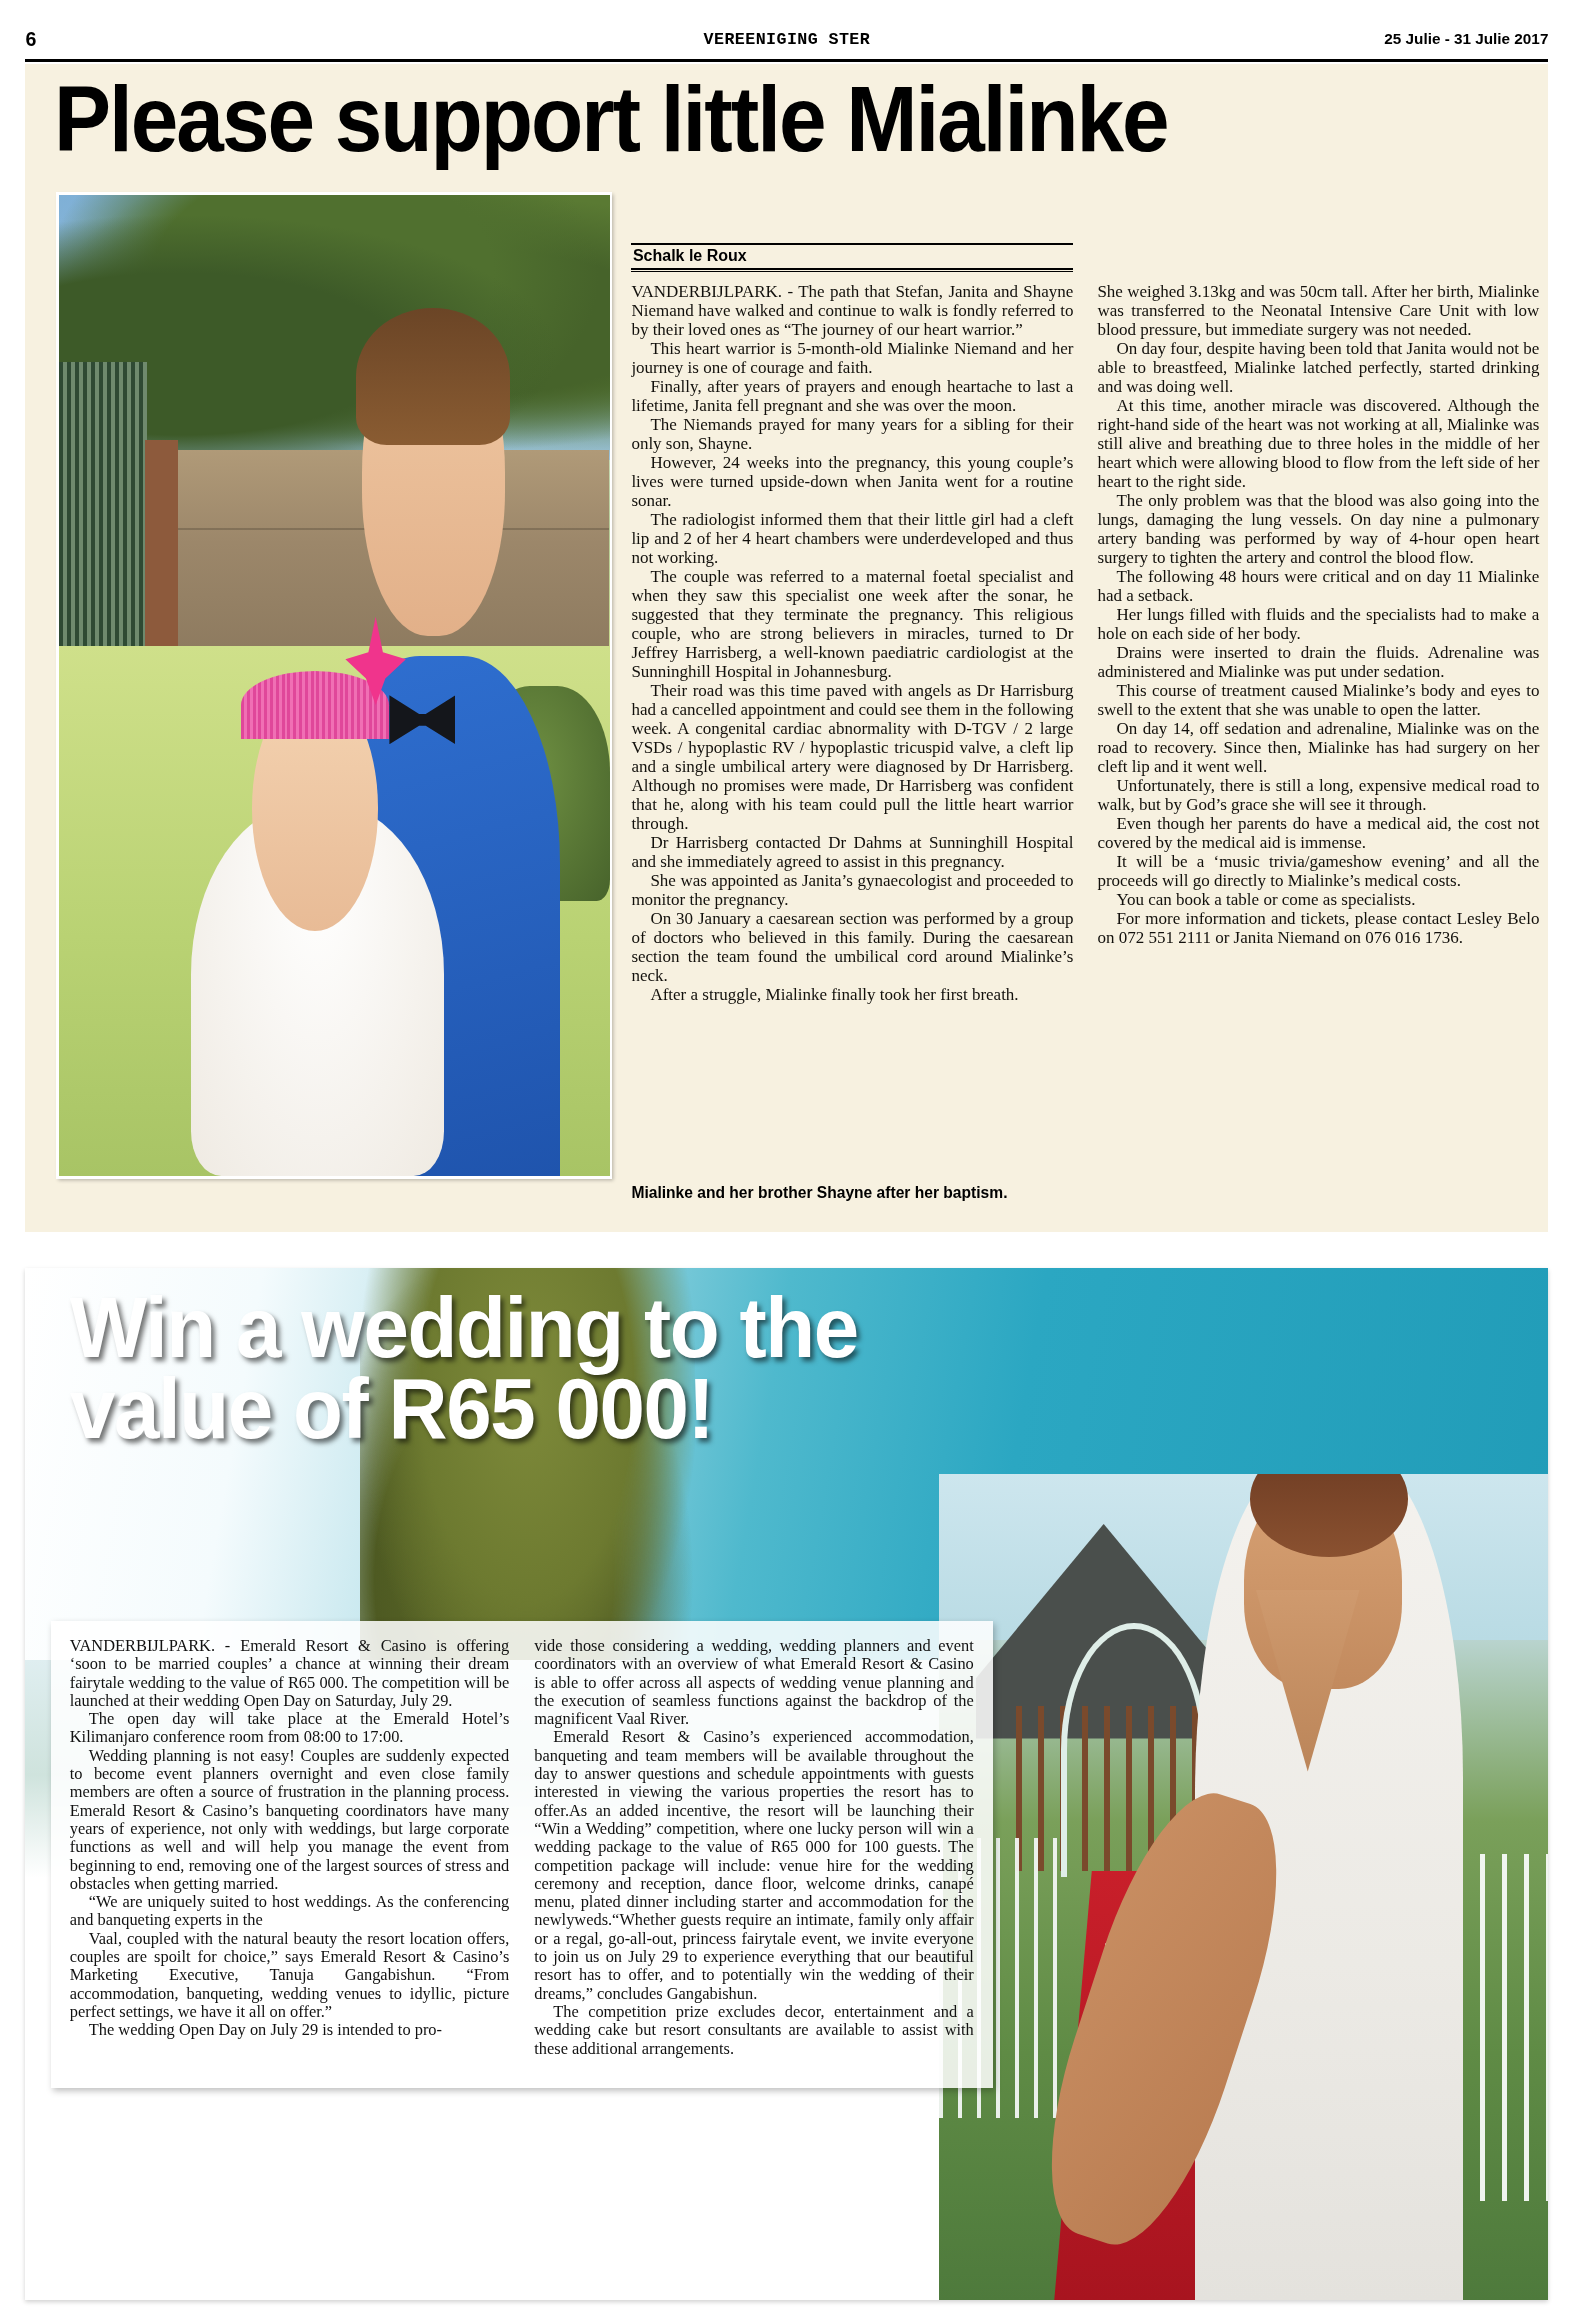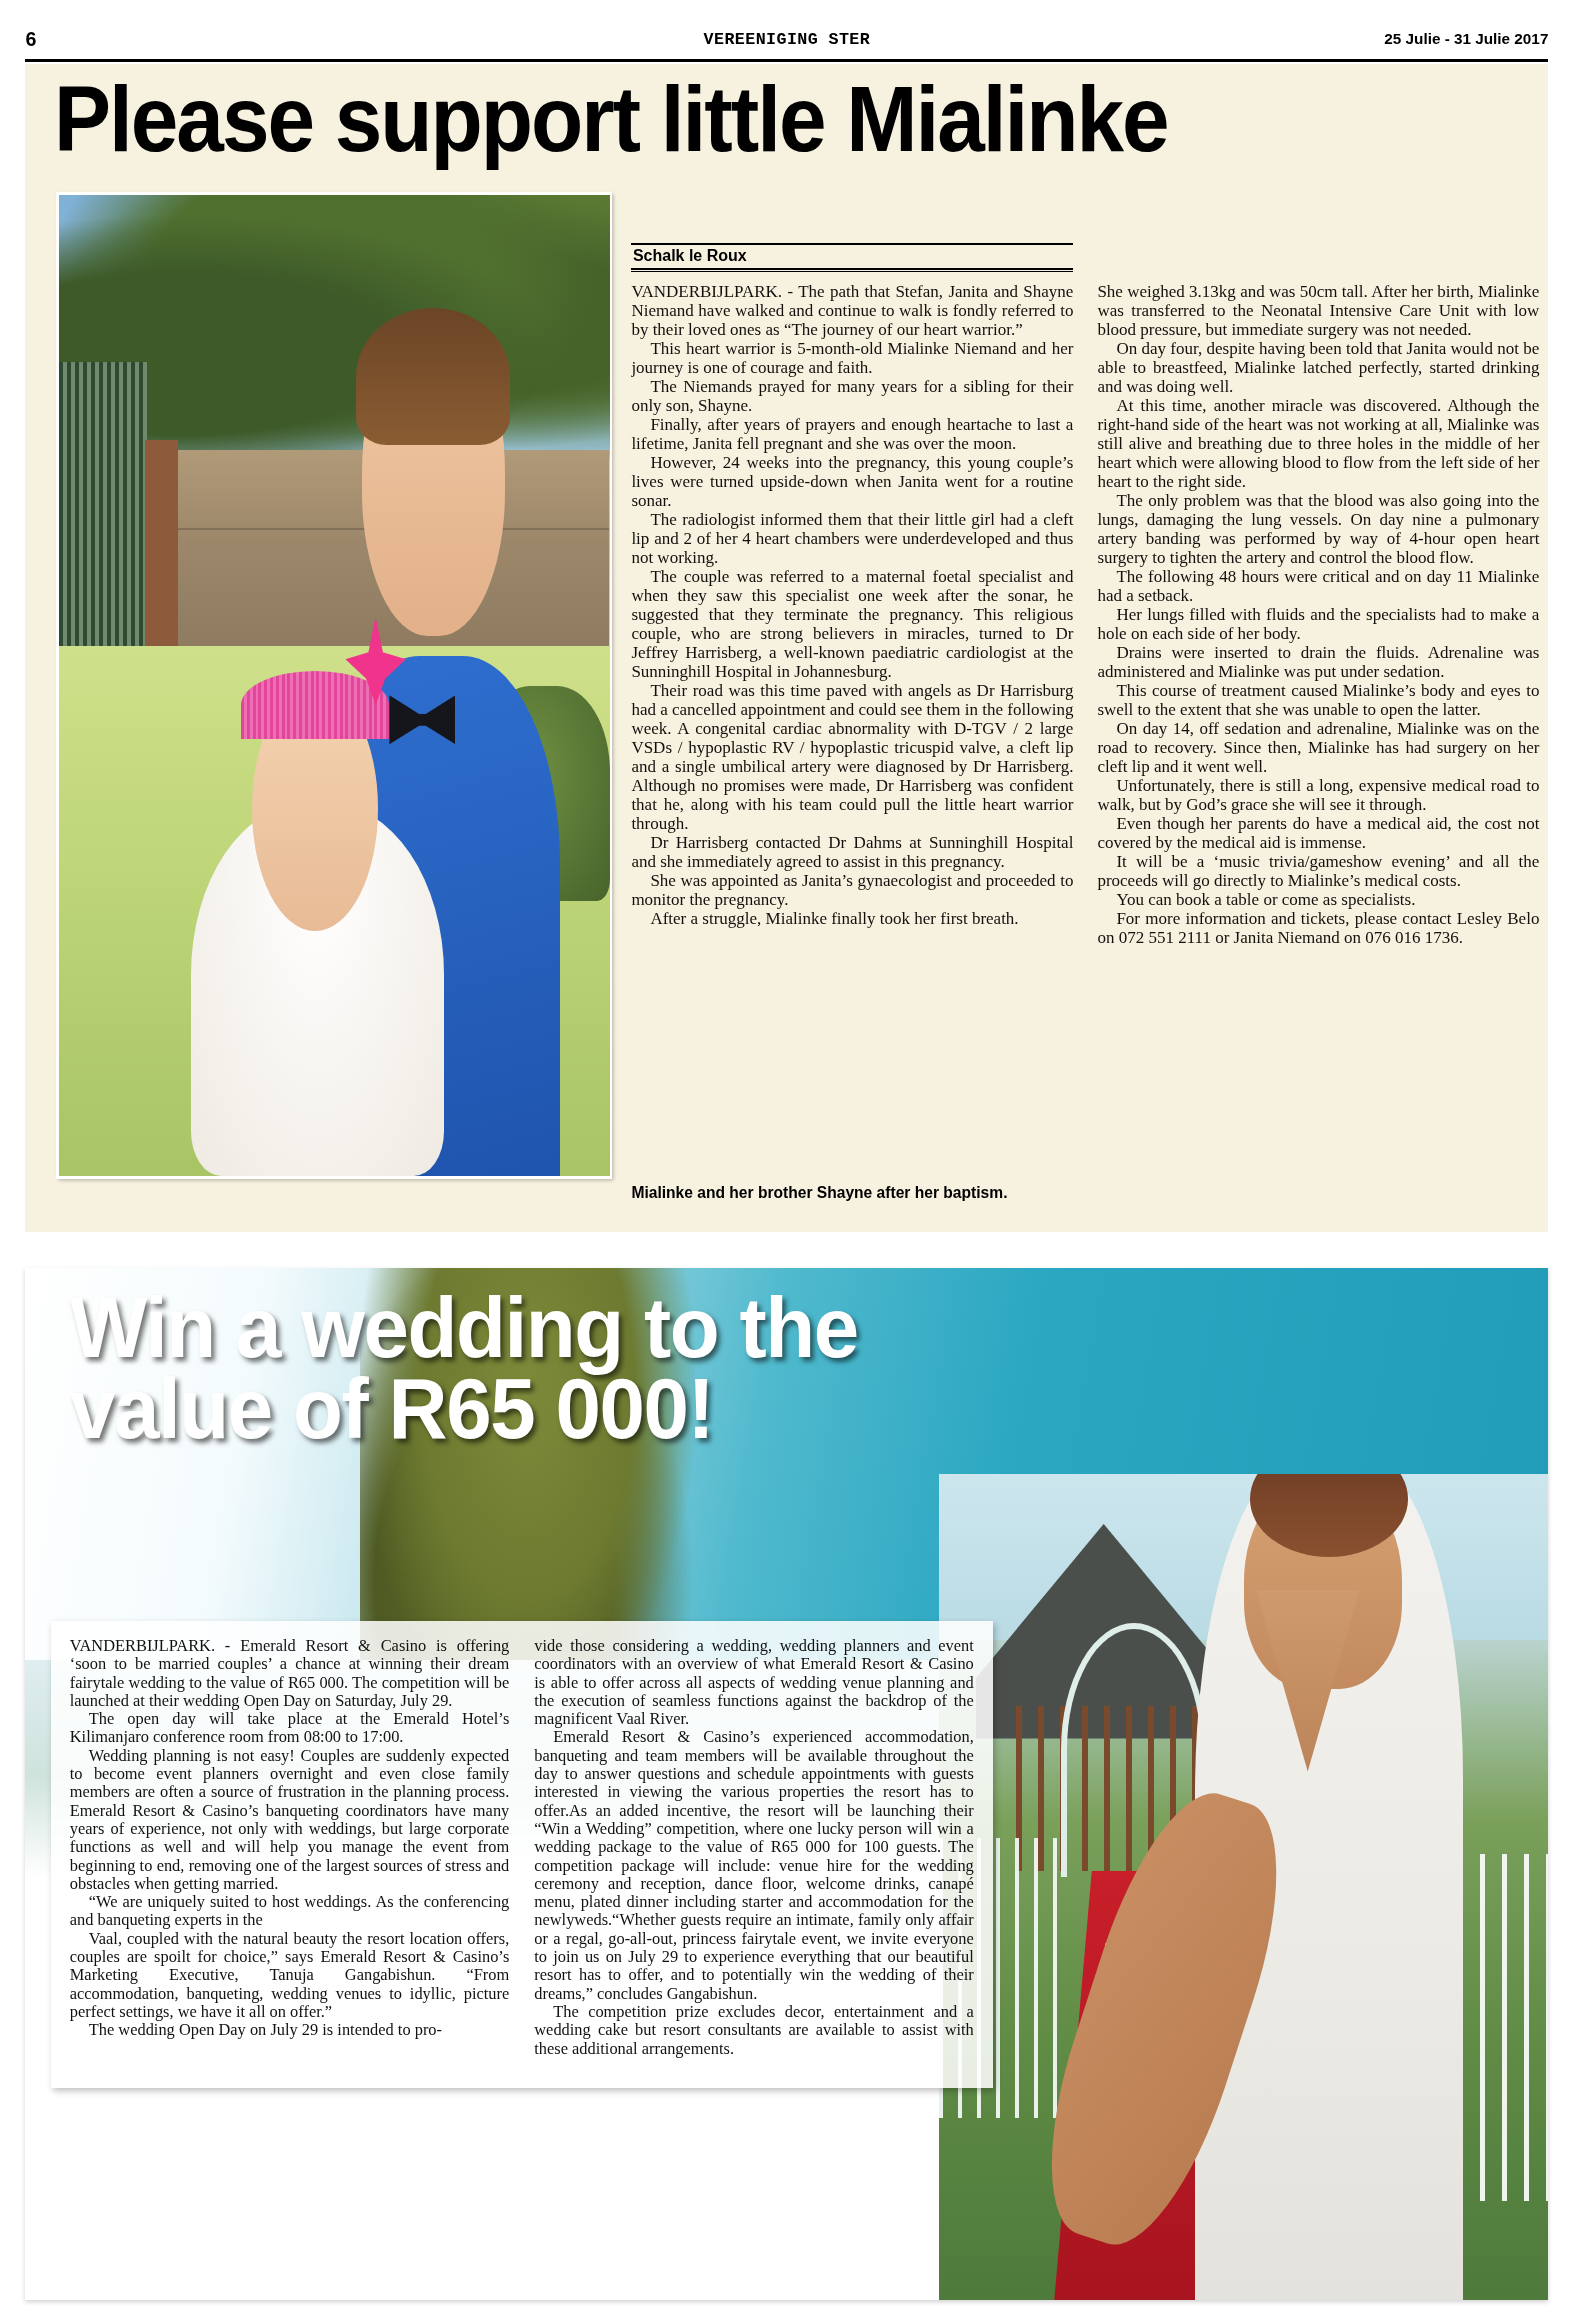--- a/index.html
+++ b/index.html
@@ -181,28 +181,29 @@
     <div class="byline">
       <div class="rule-top"></div>
       <div class="name">Schalk le Roux</div>
       <div class="rule-bot"></div>
       <div class="rule-bot2"></div>
     </div>
 
     <div class="col col-mid">
         <p class="lead">VANDERBIJLPARK. - The path that Stefan, Janita and Shayne Niemand have walked and continue to walk is fondly referred to by their loved ones as “The journey of our heart warrior.”</p>
         <p>This heart warrior is 5-month-old Mialinke Niemand and her journey is one of courage and faith.</p>
+        <p>Finally, after years of prayers and enough heartache to last a lifetime, Janita fell pregnant and she was over the moon.</p>
         <p>The Niemands prayed for many years for a sibling for their only son, Shayne.</p>
-        <p>Finally, after years of prayers and enough heartache to last a lifetime, Janita fell pregnant and she was over the moon.</p>
         <p>However, 24 weeks into the pregnancy, this young couple’s lives were turned upside-down when Janita went for a routine sonar.</p>
         <p>The radiologist informed them that their little girl had a cleft lip and 2 of her 4 heart chambers were underdeveloped and thus not working.</p>
         <p>The couple was referred to a maternal foetal specialist and when they saw this specialist one week after the sonar, he suggested that they terminate the pregnancy. This religious couple, who are strong believers in miracles, turned to Dr Jeffrey Harrisberg, a well-known paediatric cardiologist at the Sunninghill Hospital in Johannesburg.</p>
         <p>Their road was this time paved with angels as Dr Harrisburg had a cancelled appointment and could see them in the following week. A congenital cardiac abnormality with D-TGV / 2 large VSDs / hypoplastic RV / hypoplastic tricuspid valve, a cleft lip and a single umbilical artery were diagnosed by Dr Harrisberg. Although no promises were made, Dr Harrisberg was confident that he, along with his team could pull the little heart warrior through.</p>
         <p>Dr Harrisberg contacted Dr Dahms at Sunninghill Hospital and she immediately agreed to assist in this pregnancy.</p>
         <p>She was appointed as Janita’s gynaecologist and proceeded to monitor the pregnancy.</p>
+        <p>On 30 January a caesarean section was performed by a group of doctors who believed in this family. During the caesarean section the team found the umbilical cord around Mialinke’s neck.</p>
         <p>After a struggle, Mialinke finally took her first breath.</p>
       </div>
     <div class="col col-right">
         <p class="lead">She weighed 3.13kg and was 50cm tall. After her birth, Mialinke was transferred to the Neonatal Intensive Care Unit with low blood pressure, but immediate surgery was not needed.</p>
         <p>On day four, despite having been told that Janita would not be able to breastfeed, Mialinke latched perfectly, started drinking and was doing well.</p>
         <p>At this time, another miracle was discovered. Although the right-hand side of the heart was not working at all, Mialinke was still alive and breathing due to three holes in the middle of her heart which were allowing blood to flow from the left side of her heart to the right side.</p>
         <p>The only problem was that the blood was also going into the lungs, damaging the lung vessels. On day nine a pulmonary artery banding was performed by way of 4-hour open heart surgery to tighten the artery and control the blood flow.</p>
         <p>The following 48 hours were critical and on day 11 Mialinke had a setback.</p>
         <p>Her lungs filled with fluids and the specialists had to make a hole on each side of her body.</p>
         <p>Drains were inserted to drain the fluids. Adrenaline was administered and Mialinke was put under sedation.</p>

